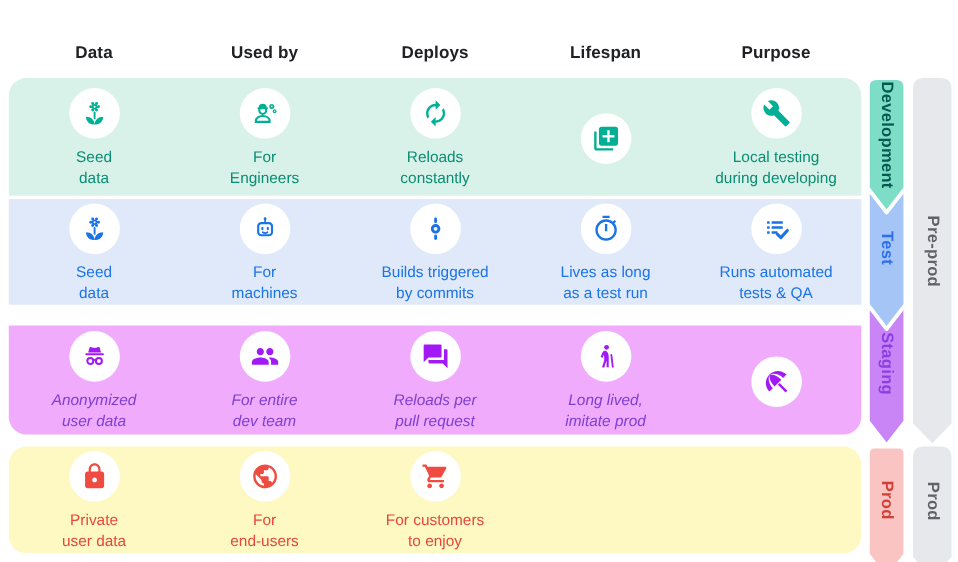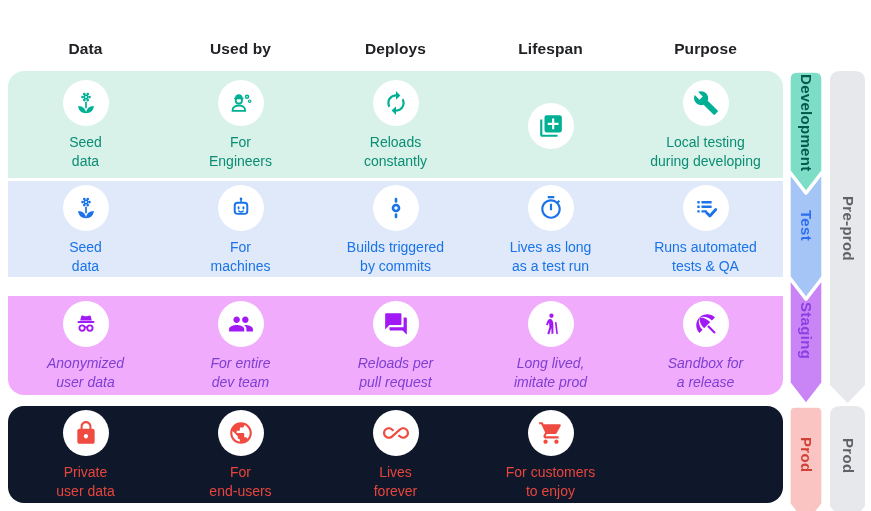--- a/index.html
+++ b/index.html
@@ -22,21 +22,21 @@
   .env-row{
     position:absolute;left:8px;width:775px;
     display:grid;grid-template-columns:repeat(5,1fr);
   }
   .row-dev     {top:48px;height:107px;background:#d8f2e9;border-radius:16px 16px 0 0;
                 --fg:#0a8d74;--ic:#00af94;}
   .row-test    {top:158px;height:96px;background:#dfe9fa;border-radius:0;
                 --fg:#1a73e8;--ic:#1a73e8;}
   .row-staging {top:273px;height:99px;background:#f0abfc;border-radius:0 0 16px 16px;font-style:italic;
                 --fg:#7d3ed2;--ic:#a11af5;}
-  .row-prod    {top:383px;height:97px;background:#0f172a;border-radius:16px;
+  .row-prod    {top:383px;height:97px;background:#fef9c3;border-radius:16px;
                 --fg:#e8463c;--ic:#f04b41;}
   .cell{
     display:flex;flex-direction:column;align-items:center;justify-content:center;
     gap:7px;padding-top:2px;
   }
   .icon-circle{
     width:46px;height:46px;border-radius:50%;background:#ffffff;
     display:flex;align-items:center;justify-content:center;flex:0 0 auto;
   }
   .icon-circle svg{width:26px;height:26px;color:var(--ic);}
@@ -305,22 +305,20 @@
         </div>
       <div class="cell-label">Long lived,
 imitate prod</div>
     </div>
     <div class="cell">
       <div class="icon-circle">
           <svg>
             <use href="#i-umbrella"></use>
           </svg>
         </div>
-      <div class="cell-label">Sandbox for
-a release</div>
     </div>
   </div>
 
   <div class="env-row row-prod">
     <div class="cell">
       <div class="icon-circle">
           <svg>
             <use href="#i-lock"></use>
           </svg>
         </div>
@@ -328,29 +326,20 @@
 user data</div>
     </div>
     <div class="cell">
       <div class="icon-circle">
           <svg>
             <use href="#i-globe"></use>
           </svg>
         </div>
       <div class="cell-label">For
 end-users</div>
-    </div>
-    <div class="cell">
-      <div class="icon-circle">
-          <svg>
-            <use href="#i-infinity"></use>
-          </svg>
-        </div>
-      <div class="cell-label">Lives
-forever</div>
     </div>
     <div class="cell">
       <div class="icon-circle">
           <svg>
             <use href="#i-cart"></use>
           </svg>
         </div>
       <div class="cell-label">For customers
 to enjoy</div>
     </div>

